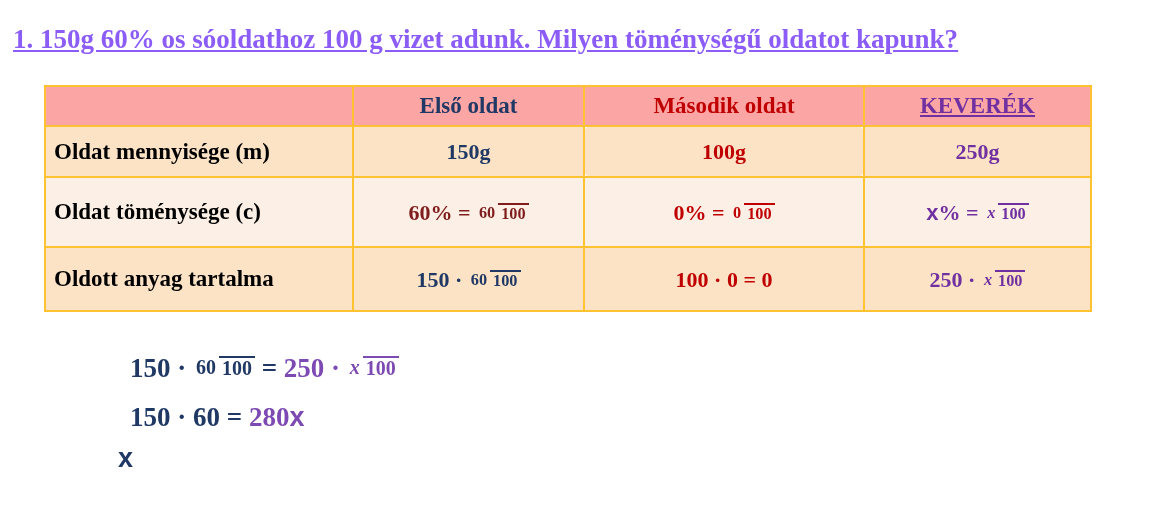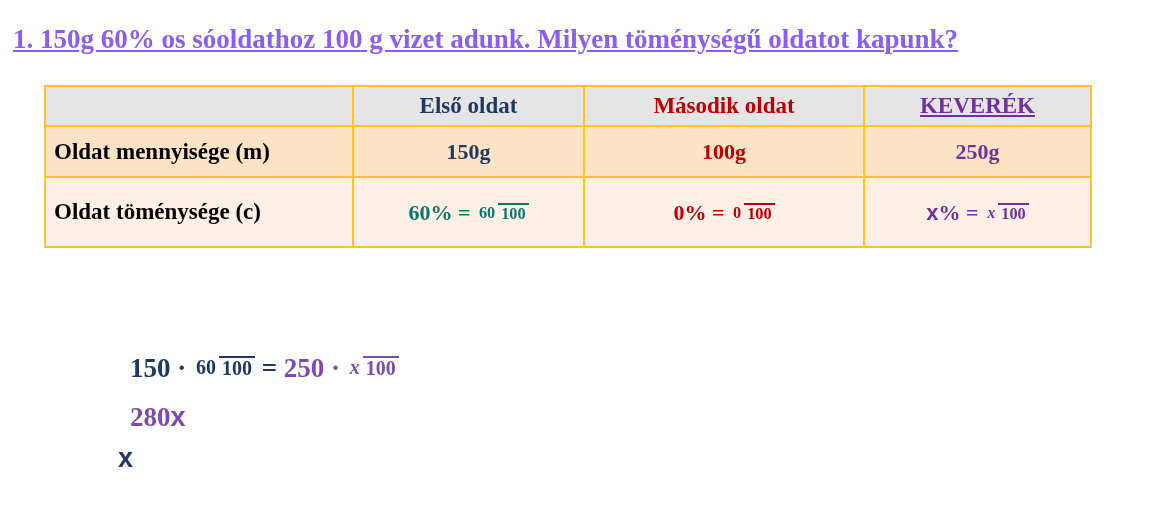--- a/index.html
+++ b/index.html
@@ -22,21 +22,21 @@
   table.mixtable {
     position: absolute;
     left: 44px; top: 85px;
     border-collapse: collapse;
     table-layout: fixed;
   }
   table.mixtable th, table.mixtable td {
     border: 2px solid #FFC231;
     overflow: hidden;
   }
-  thead tr { height: 40px; background: #e5e5e5; }
+  thead tr { height: 40px; background: #fca5a5; }
   tbody tr:nth-child(odd)  { height: 51px; background: #FCE3C6; }
   tbody tr:nth-child(even) { height: 70px; background: #FCF0E6; }
   tbody tr:nth-child(3)    { height: 64px; }
   thead th { font-size: 23px; text-align: center; }
   th.rowlabel {
     text-align: left;
     padding-left: 8px;
     font-size: 23px;
     color: #000000;
   }
@@ -97,24 +97,30 @@
   </thead>
   <tbody>
       <tr>
         <th class="rowlabel">Oldat mennyisége (m)</th>
         <td class="valcell" style="color: rgb(31, 56, 100);"><span class="cellwrap"><span class="">150g</span></span></td>
         <td class="valcell" style="color: rgb(192, 0, 0); border-radius: 7px;"><span class="cellwrap"><span class="">100g</span></span></td>
         <td class="valcell" style="color: rgb(112, 48, 160);"><span class="cellwrap"><span class="">250g</span></span></td>
       </tr>
       <tr>
         <th class="rowlabel">Oldat töménysége (c)</th>
-        <td class="valcell" style="color: #0f766e;"><span class="cellwrap"><span class="">60% = </span><span class="frac"><span class="num">60</span><span class="den">100</span></span></span></td>
+        <td class="valcell" style="color: #7f1d1d;"><span class="cellwrap"><span class="">60% = </span><span class="frac"><span class="num">60</span><span class="den">100</span></span></span></td>
         <td class="valcell" style="color: rgb(192, 0, 0);"><span class="cellwrap"><span class="">0% = </span><span class="frac"><span class="num">0</span><span class="den">100</span></span></span></td>
         <td class="valcell" style="color: rgb(112, 48, 160);"><span class="cellwrap"><span class="sans">x</span><span class="">% = </span><span class="frac"><span class="num italic">x</span><span class="den">100</span></span></span></td>
+      </tr>
+      <tr>
+        <th class="rowlabel">Oldott anyag tartalma</th>
+        <td class="valcell" style="color: rgb(31, 56, 100);"><span class="cellwrap"><span class="">150 · </span><span class="frac"><span class="num">60</span><span class="den">100</span></span></span></td>
+        <td class="valcell" style="color: rgb(192, 0, 0);"><span class="cellwrap"><span class="">100 · 0 = 0</span></span></td>
+        <td class="valcell" style="color: rgb(112, 48, 160);"><span class="cellwrap"><span class="">250 · </span><span class="frac"><span class="num italic">x</span><span class="den">100</span></span></span></td>
       </tr>
     </tbody>
 </table>
 
 <div class="solution">
     <div class="mathline"><span class="" style="color: rgb(31, 56, 100);">150 · </span><span class="frac" style="color: rgb(31, 56, 100);"><span class="num">60</span><span class="den">100</span></span><span class="" style="color: rgb(31, 56, 100);"> = </span><span class="" style="color: rgb(125, 73, 178);">250 · </span><span class="frac" style="color: rgb(125, 73, 178);"><span class="num italic">x</span><span class="den">100</span></span></div>
-    <div class="mathline"><span class="" style="color: rgb(125, 73, 178);">280</span><span class="sans" style="color: rgb(125, 73, 178);">x</span></div>
+    <div class="mathline"><span class="" style="color: rgb(31, 56, 100);">150 · 60 = </span><span class="" style="color: rgb(125, 73, 178);">280</span><span class="sans" style="color: rgb(125, 73, 178);">x</span></div>
     <div class="mathline"><span class="sans" style="color: rgb(31, 56, 100);">x</span></div>
   </div>
 
 </body></html>

